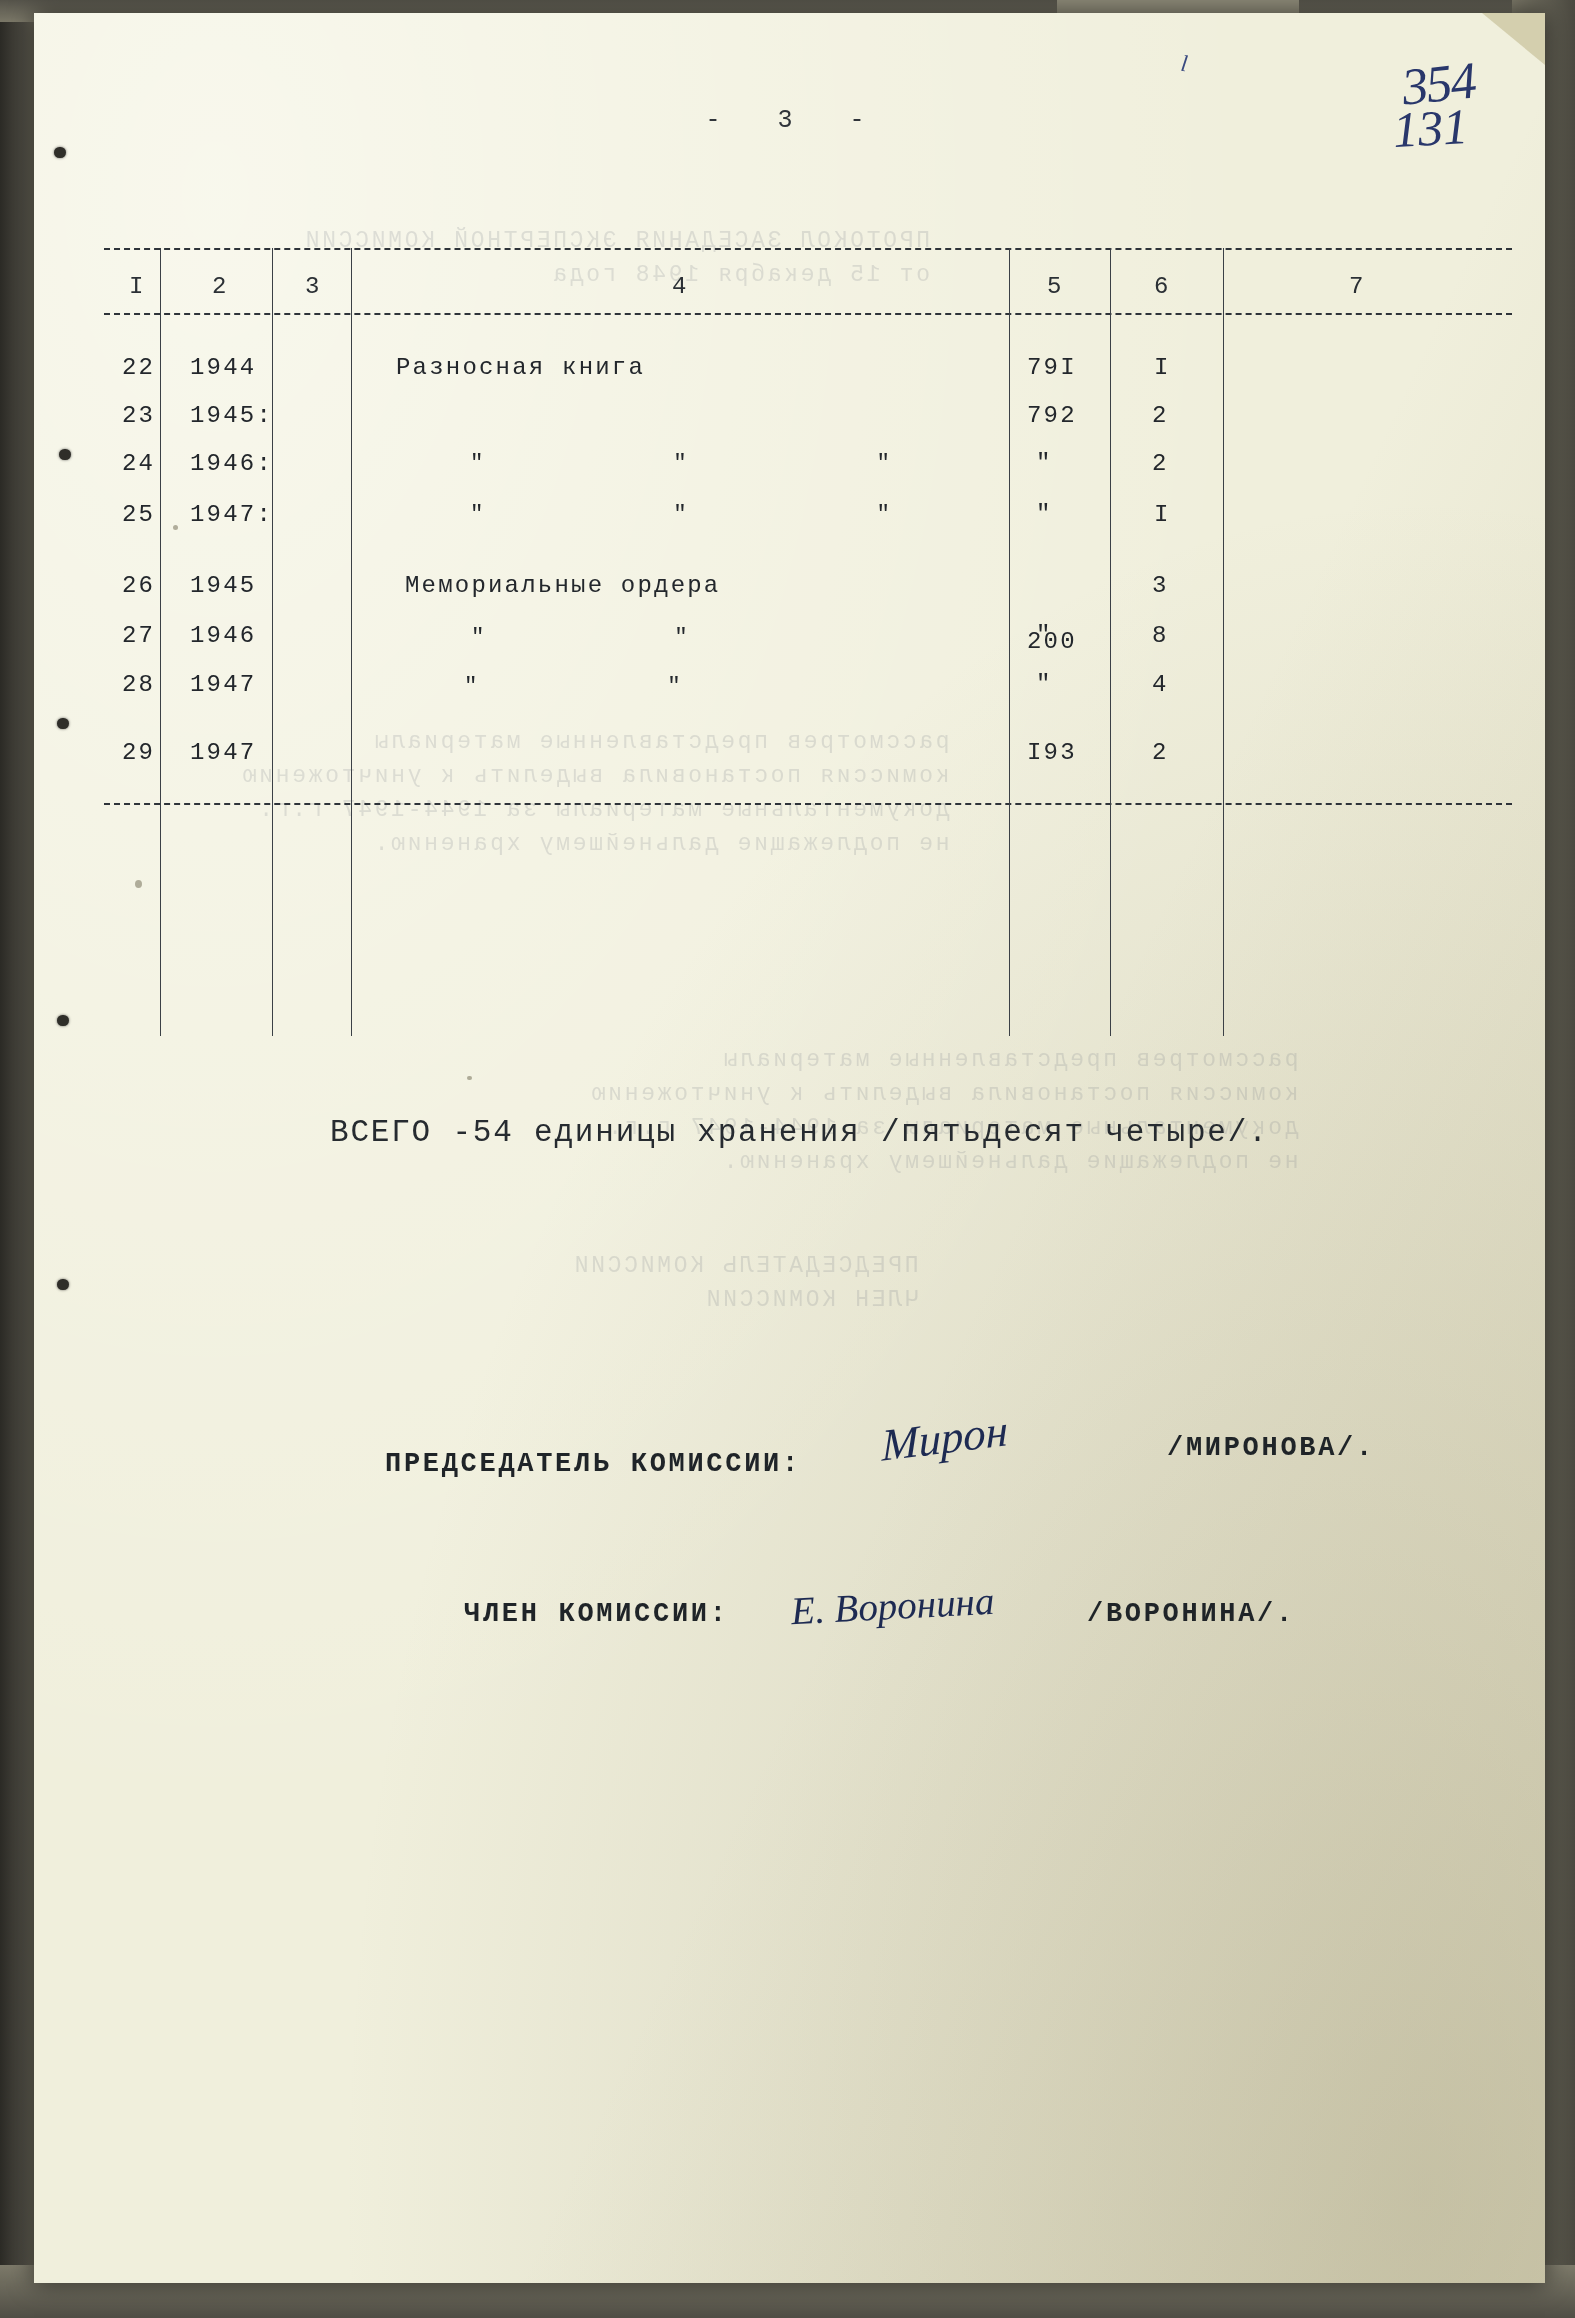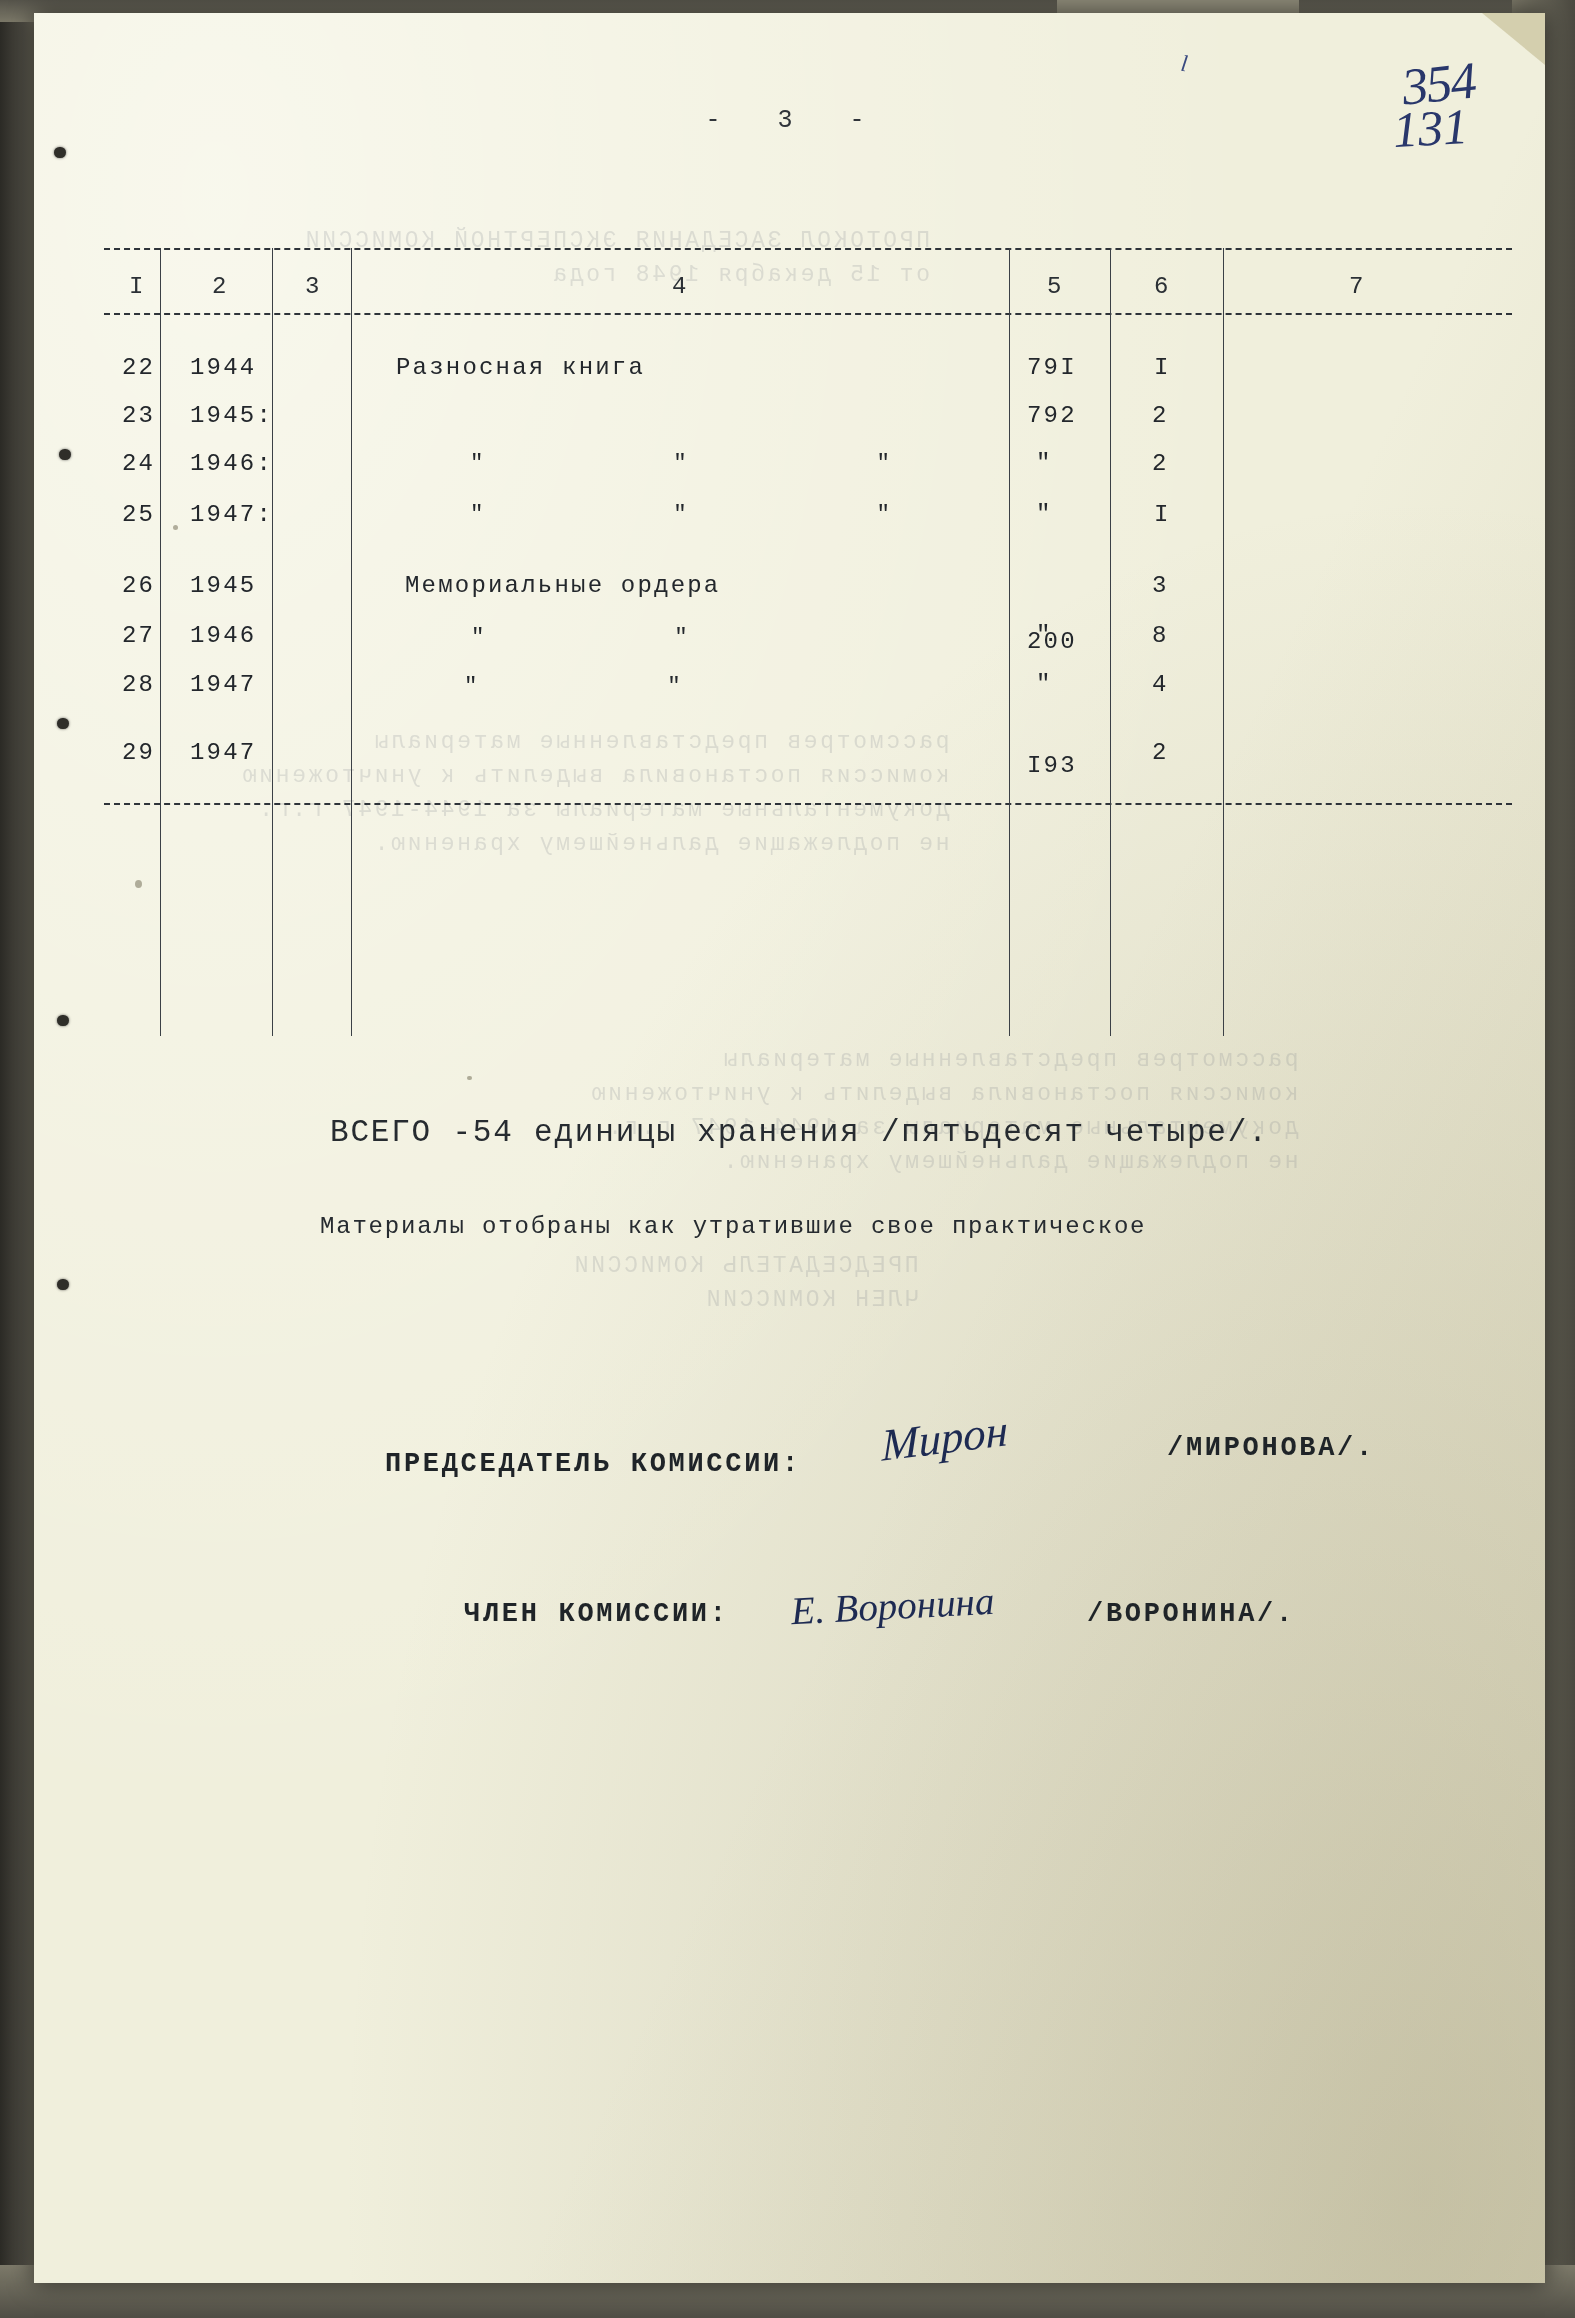--- a/index.html
+++ b/index.html
@@ -333,28 +333,28 @@
       <div class="cell" style="left:1048px;top:374px;">8</div>
 
       <div class="cell" style="left:18px;  top:423px;">28</div>
       <div class="cell" style="left:86px;  top:423px;">1947</div>
       <div class="cell small" style="left:360px; top:425px;">"            "</div>
       <div class="cell" style="left:932px;top:423px;">"</div>
       <div class="cell" style="left:1048px;top:423px;">4</div>
 
       <div class="cell" style="left:18px;  top:491px;">29</div>
       <div class="cell" style="left:86px;  top:491px;">1947</div>
-      <div class="cell" style="left:923px;top:491px;margin-top:13px;">I93</div>
+      <div class="cell" style="left:923px;top:491px;">I93</div>
       <div class="cell" style="left:1048px;top:491px;">2</div>
     </div>
 
     <div class="totalline">ВСЕГО -54 единицы хранения /пятьдесят четыре/.</div>
 
     <div class="para">
-      <span class="indent">Материалы отобраны как утратившие свое практическое</span><br>
+      <br>
     </div>
 
     <div class="sig-row sig1">ПРЕДСЕДАТЕЛЬ КОМИССИИ:</div>
     <div class="signature sig-mironova">Мирон</div>
     <div class="sig-row" style="left:1133px; top:1420px;">/МИРОНОВА/.</div>
 
     <div class="sig-row sig2">ЧЛЕН КОМИССИИ:</div>
     <div class="signature sig-voronina">Е. Воронина</div>
     <div class="sig-row" style="left:1053px; top:1586px;">/ВОРОНИНА/.</div>
   </div>

